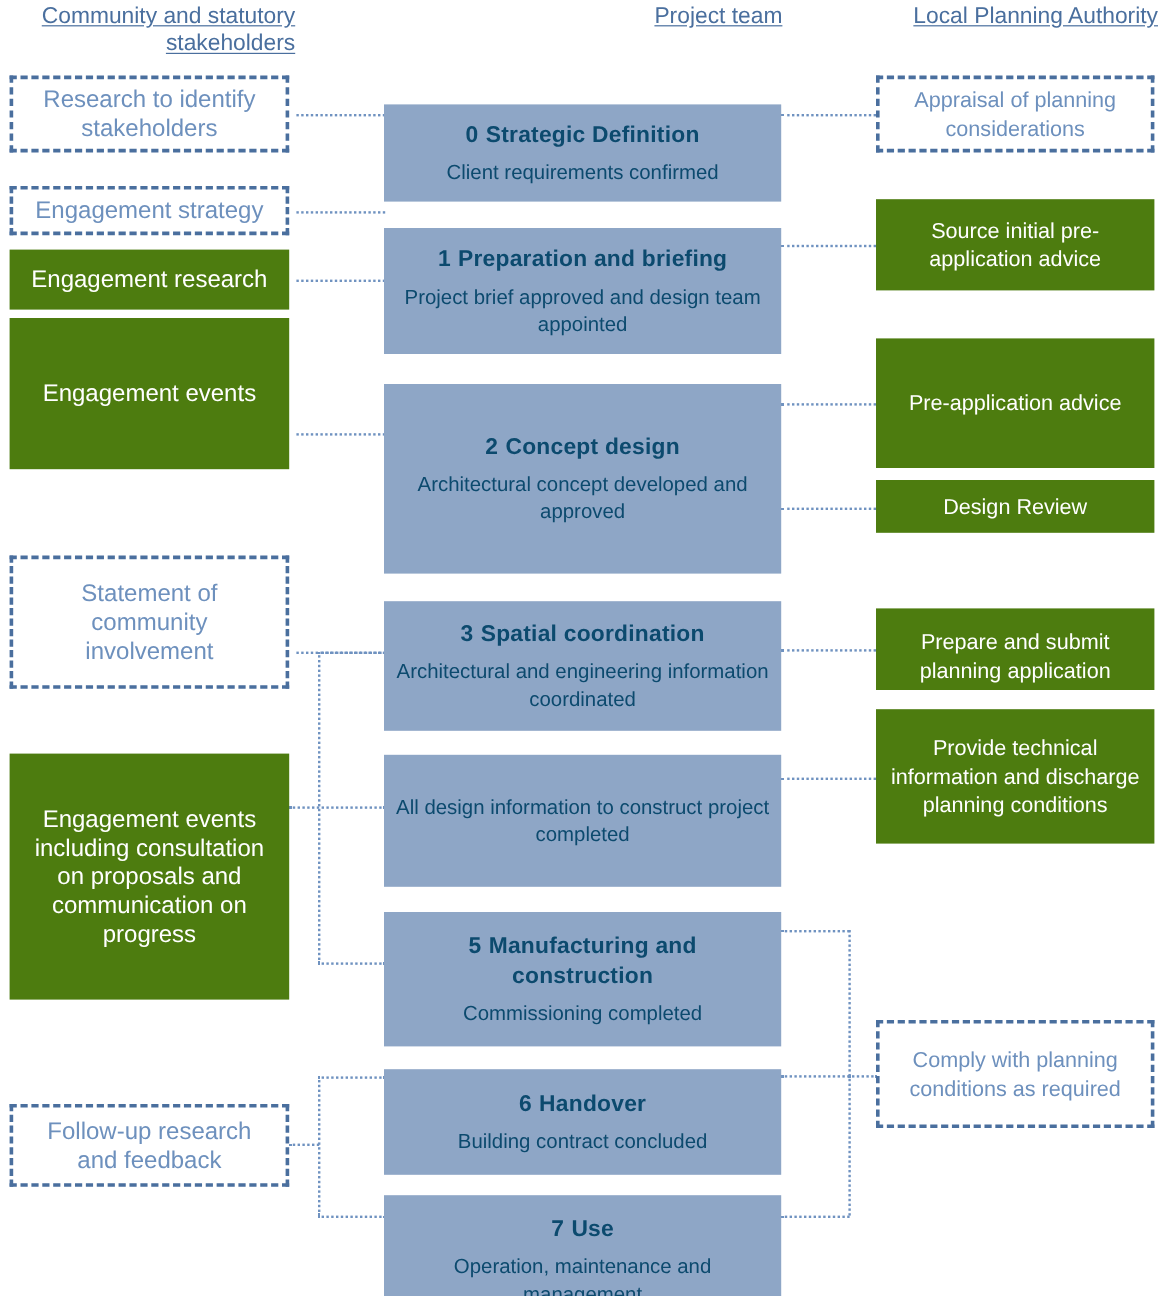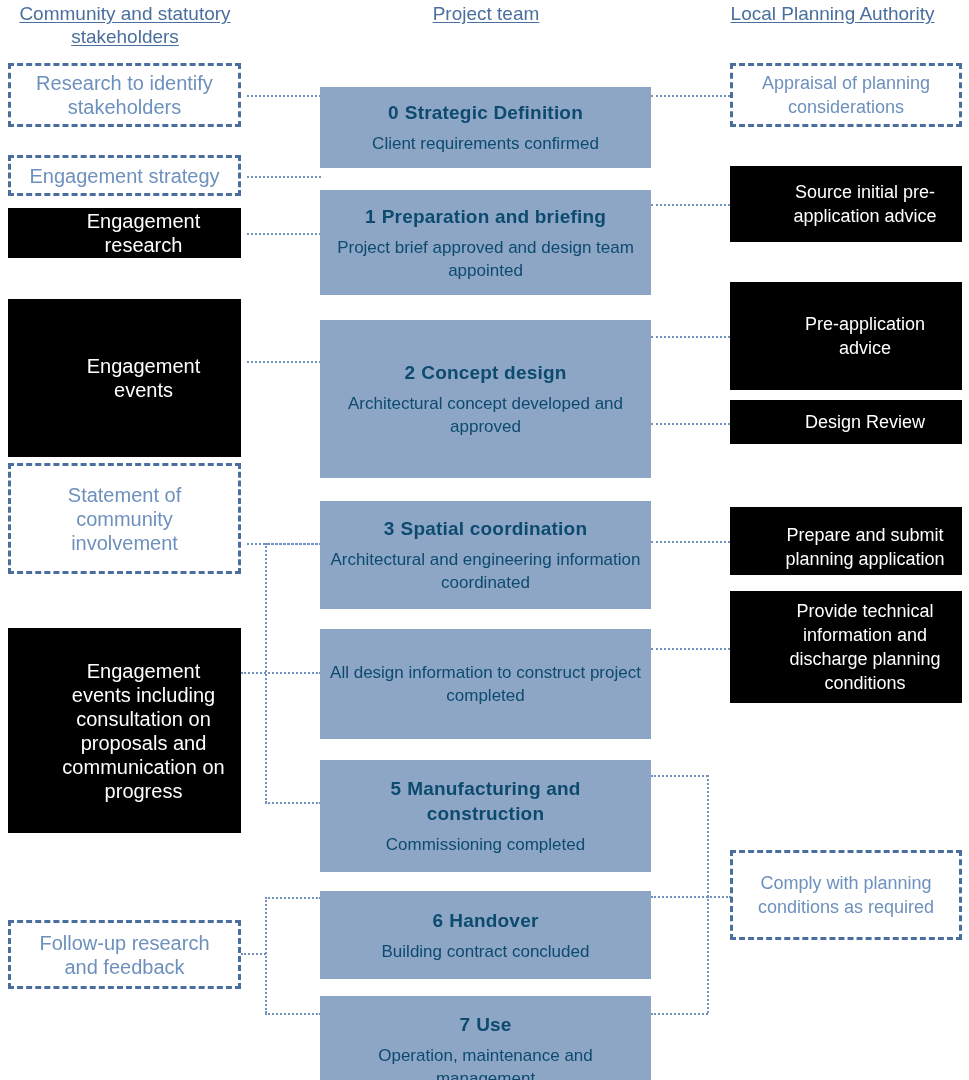--- a/index.html
+++ b/index.html
@@ -7,33 +7,33 @@
   body{
     font-family:"Liberation Sans", sans-serif;
     width:969px;height:1080px;position:relative;overflow:hidden;
     -webkit-font-smoothing:antialiased;
   }
   #canvas{position:absolute;left:0;top:0;width:969px;height:1080px;}
 
   
   .col-head{
     position:absolute;color:#4a6f9e;font-size:19px;line-height:23px;
-    text-align:center;text-decoration:underline;text-underline-offset:2px;
+    text-align:right;text-decoration:underline;text-underline-offset:2px;
   }
 
   
   .box{
     position:absolute;box-sizing:border-box;
     display:flex;flex-direction:column;align-items:center;justify-content:center;
     text-align:center;padding:4px 10px;
   }
   .box .ttl{font-weight:bold;}
   .box .sub{font-weight:normal;}
 
-  .solid-dark{background:#000000;color:#ffffff;padding-left:48px;}
+  .solid-dark{background:#4d7c0f;color:#ffffff;}
   .solid-light{background:#8ea6c6;color:#0c4a6e;margin-top:38px;}
   .dashed{
     background:transparent;color:#6d90bd;
     border:3px dashed #4a6f9e;
   }
 
   
   .lc{font-size:20px;line-height:24px;}
   
   .rc{font-size:18px;line-height:24px;}
@@ -100,21 +100,21 @@
   </div>
 
   <div class="box dashed lc" style="left:8px;top:155px;width:233px;height:41px;">
     <span>Engagement strategy</span>
   </div>
 
   <div class="box solid-dark lc" style="left:8px;top:208px;width:233px;height:50px;">
     <span>Engagement research</span>
   </div>
 
-  <div class="box solid-dark lc" style="left:8px;top:299px;width:233px;height:158px;">
+  <div class="box solid-dark lc" style="left:8px;top:265px;width:233px;height:126px;">
     <span>Engagement events</span>
   </div>
 
   <div class="box dashed lc" style="left:8px;top:463px;width:233px;height:111px;">
     <span>Statement of community involvement</span>
   </div>
 
   <div class="box solid-dark lc" style="left:8px;top:628px;width:233px;height:205px;">
     <span>Engagement events including consultation on proposals and communication on progress</span>
   </div>

